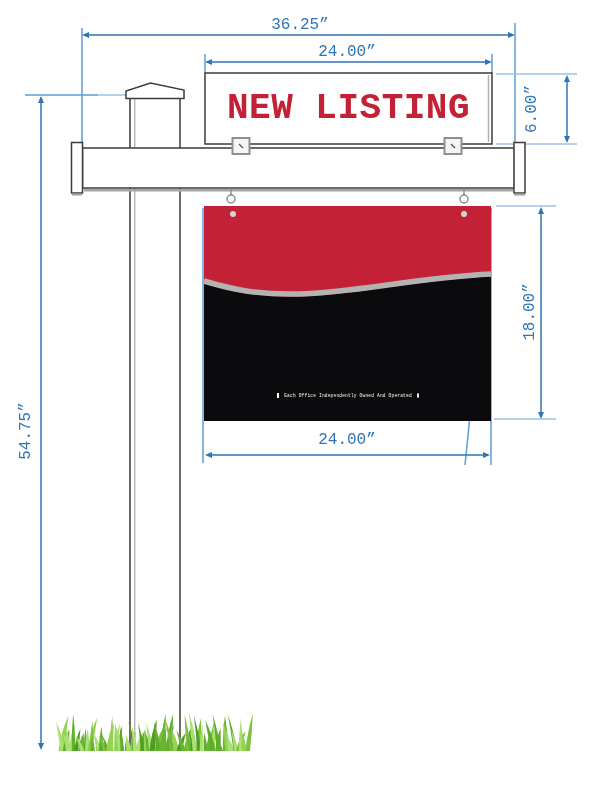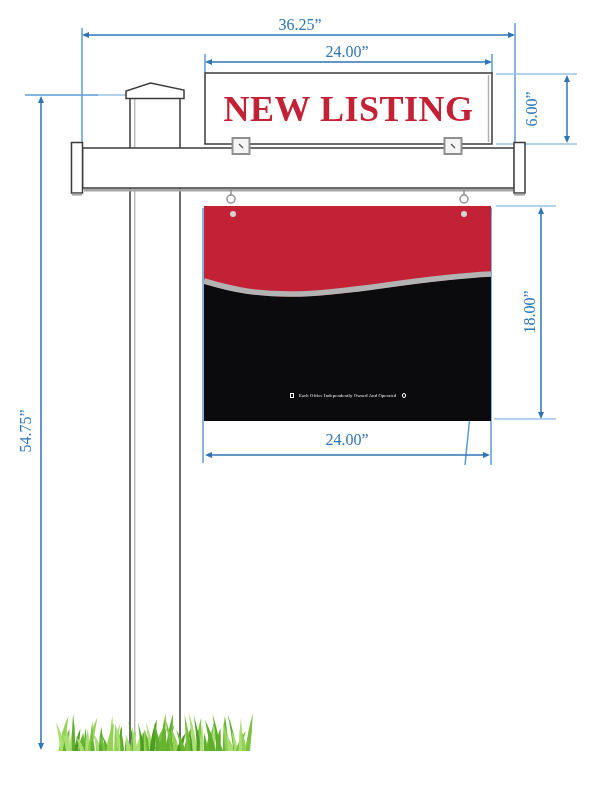--- a/index.html
+++ b/index.html
@@ -6,21 +6,21 @@
     --dimension-blue:#2E75B6;
     --medium-blue:#5B9BD5;
     --extension-blue:#9DC3E6;
     --sign-red:#C32236;
     --sign-black:#0B0B0D;
     --wave-gray:#B3B3B3;
   }
   html,body{margin:0;padding:0;background:#fff;}
   .scene{
     position:relative;width:612px;height:792px;background:#fff;overflow:hidden;
-    font-family:Liberation Serif, serif;
+    font-family:Liberation Mono, monospace;
   }
   .scene svg{position:absolute;left:0;top:0;}
   
   .dimline{stroke:var(--dimension-blue);stroke-width:1.5;fill:none;}
   .dimarrow{fill:var(--dimension-blue);stroke:none;}
   .extlight{stroke:var(--extension-blue);stroke-width:1.5;fill:none;}
   .extmed{stroke:var(--medium-blue);stroke-width:1.5;fill:none;}
   .structure{fill:#ffffff;stroke:#3b3b3b;stroke-width:1.5;}
   
   .dimlabel{

